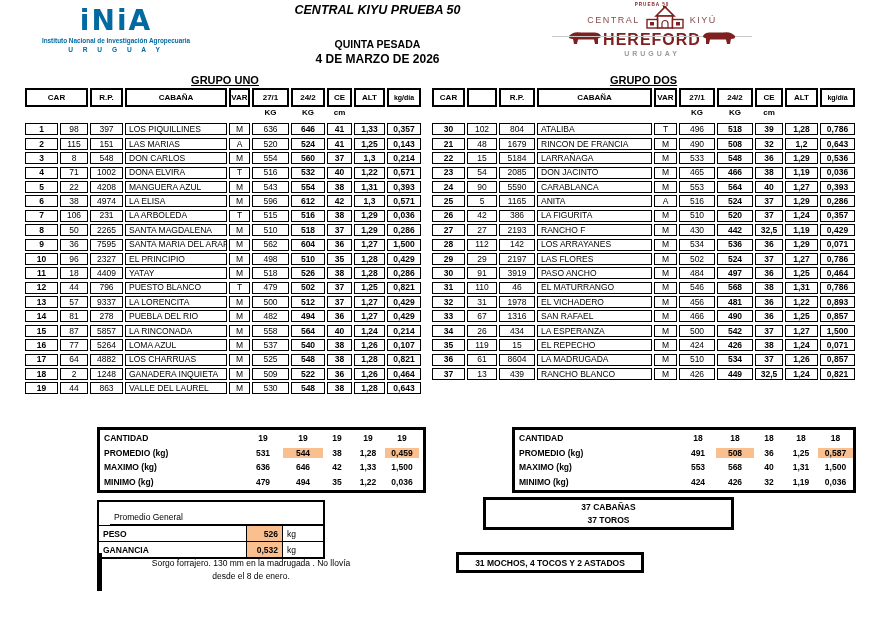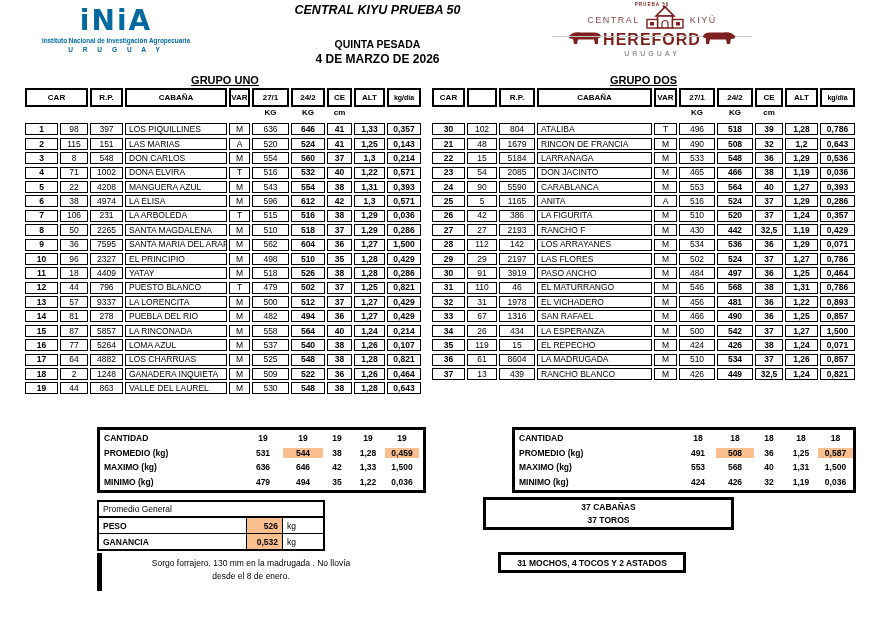--- a/index.html
+++ b/index.html
@@ -51,35 +51,35 @@
   .sumbox { position:absolute; top:427px; border:3px solid #000; background:#fff; padding:1px 0; }
   #s0 { left:97px; width:329px; height:66px; --scols:143px 40px 40px 28px 34px 34px; }
   #s1 { left:512px; width:344px; height:66px; --scols:165px 36px 38px 30px 34px 35px; }
   .srow { display:grid; grid-template-columns:var(--scols); height:14.5px; align-items:center; }
   .slabel { font-size:8.5px; font-weight:700; padding-left:4px; }
   .sval { font-size:8.5px; font-weight:700; text-align:center; }
   .sval.hl { background:#FABF8F; }
 
   
   .pg { position:absolute; left:97px; top:500px; width:228px; border:2px solid #000; background:#fff; }
-  .pg-title { font-size:8.5px; padding:2px 0 2px 4px; border-bottom:1.5px solid #000; }
+  .pg-title { font-size:8.5px; padding:10px 0 2px 4px; border-bottom:1.5px solid #000;margin-left:11px; }
   .pg-row { display:grid; grid-template-columns:147px 37px 38px; height:16px; align-items:center; border-top:1.5px solid #000; }
   .pg-row:first-of-type { border-top:none; }
   .pg-label { font-size:8.5px; font-weight:700; padding-left:4px; }
   .pg-val { font-size:8.5px; font-weight:700; text-align:right; padding-right:4px; background:#FABF8F;
             border-left:1px solid #000; border-right:1px solid #000; height:100%; display:flex; align-items:center; justify-content:flex-end; }
   .pg-unit { font-size:8.5px; padding-left:4px; }
 
   
   .note-bar { position:absolute; left:97px; top:553px; width:5px; height:38px; background:#000; }
   .note-text { position:absolute; left:106px; top:557px; width:290px; font-size:8.5px; text-align:center; white-space:pre-line; line-height:1.5; }
 
   .box-cabanas { position:absolute; left:483px; top:497px; width:251px; height:33px; border:3px solid #000;
                  display:flex; flex-direction:column; align-items:center; justify-content:center; font-size:8.5px; font-weight:700; line-height:1.45; }
-  .box-mochos { position:absolute; left:498px; top:552px; width:188px; height:21px; border:3px solid #000;
+  .box-mochos { position:absolute; left:456px; top:552px; width:188px; height:21px; border:3px solid #000;
                 display:flex; align-items:center; justify-content:center; font-size:8.5px; font-weight:700; }
 </style>
 </head>
 <body>
 
 <div class="page">
 
   <div class="inia">
     <div class="inia-word">iNiA</div>
     <div class="inia-line1">Instituto Nacional de Investigación Agropecuaria</div>

